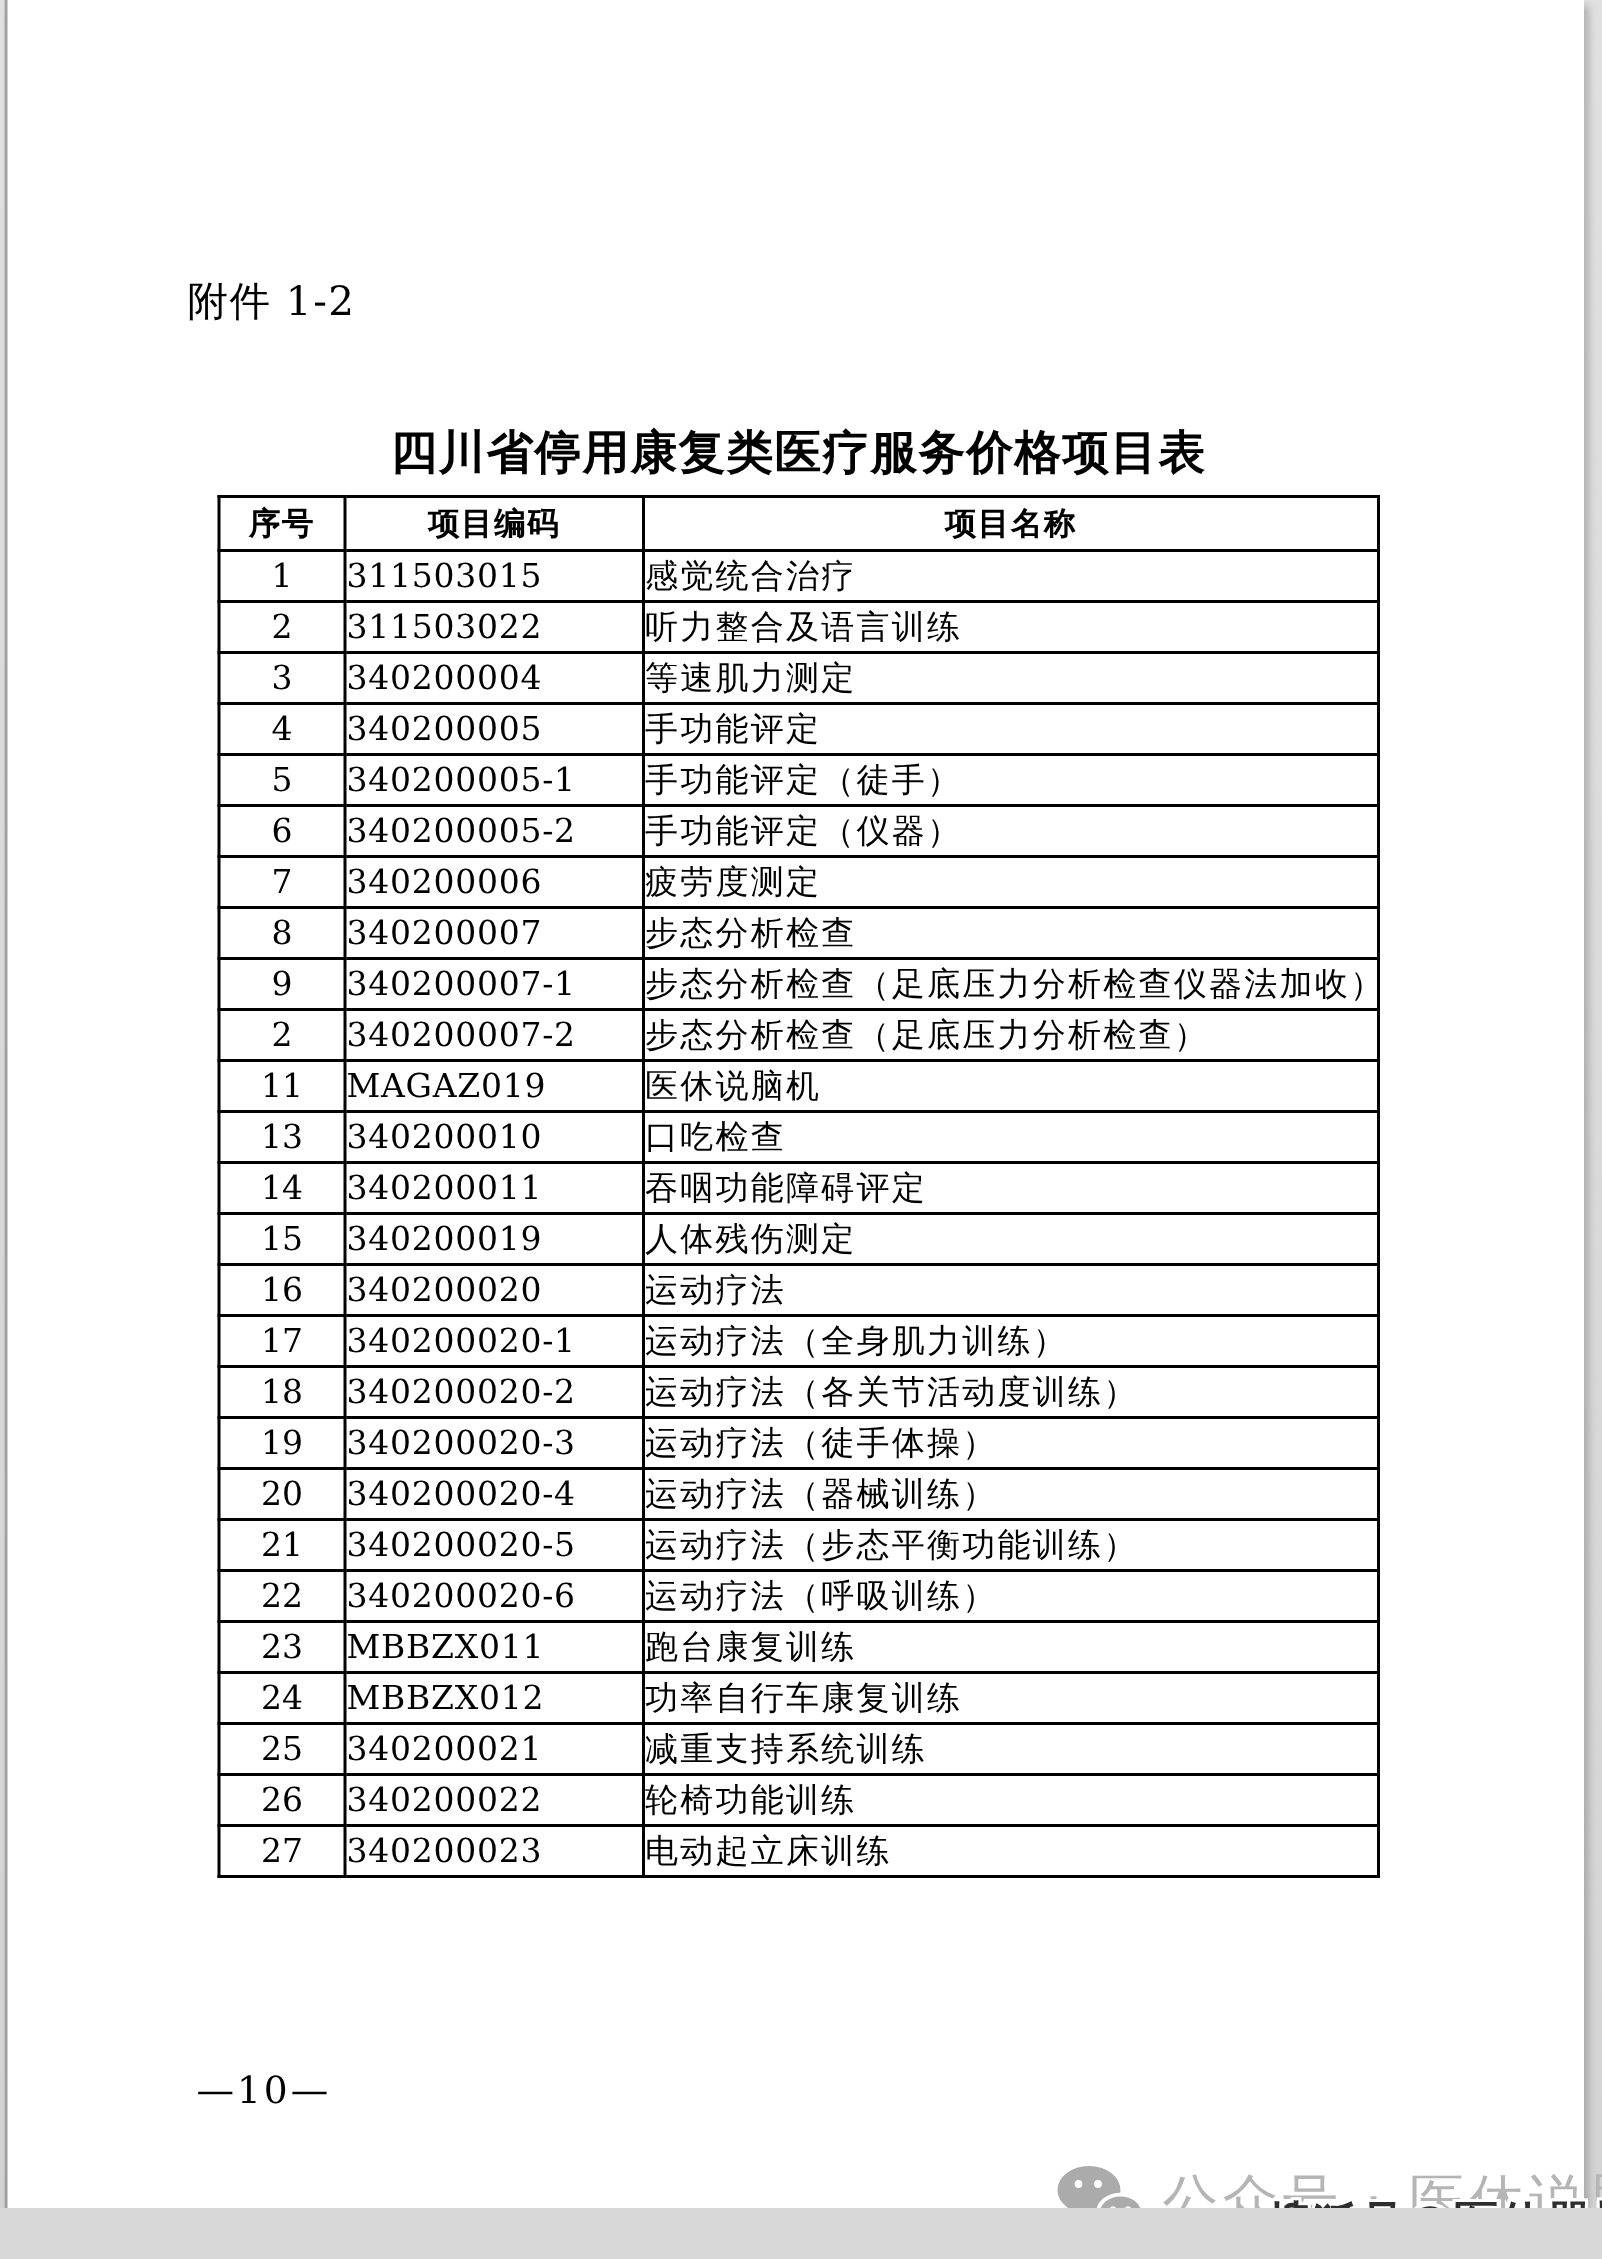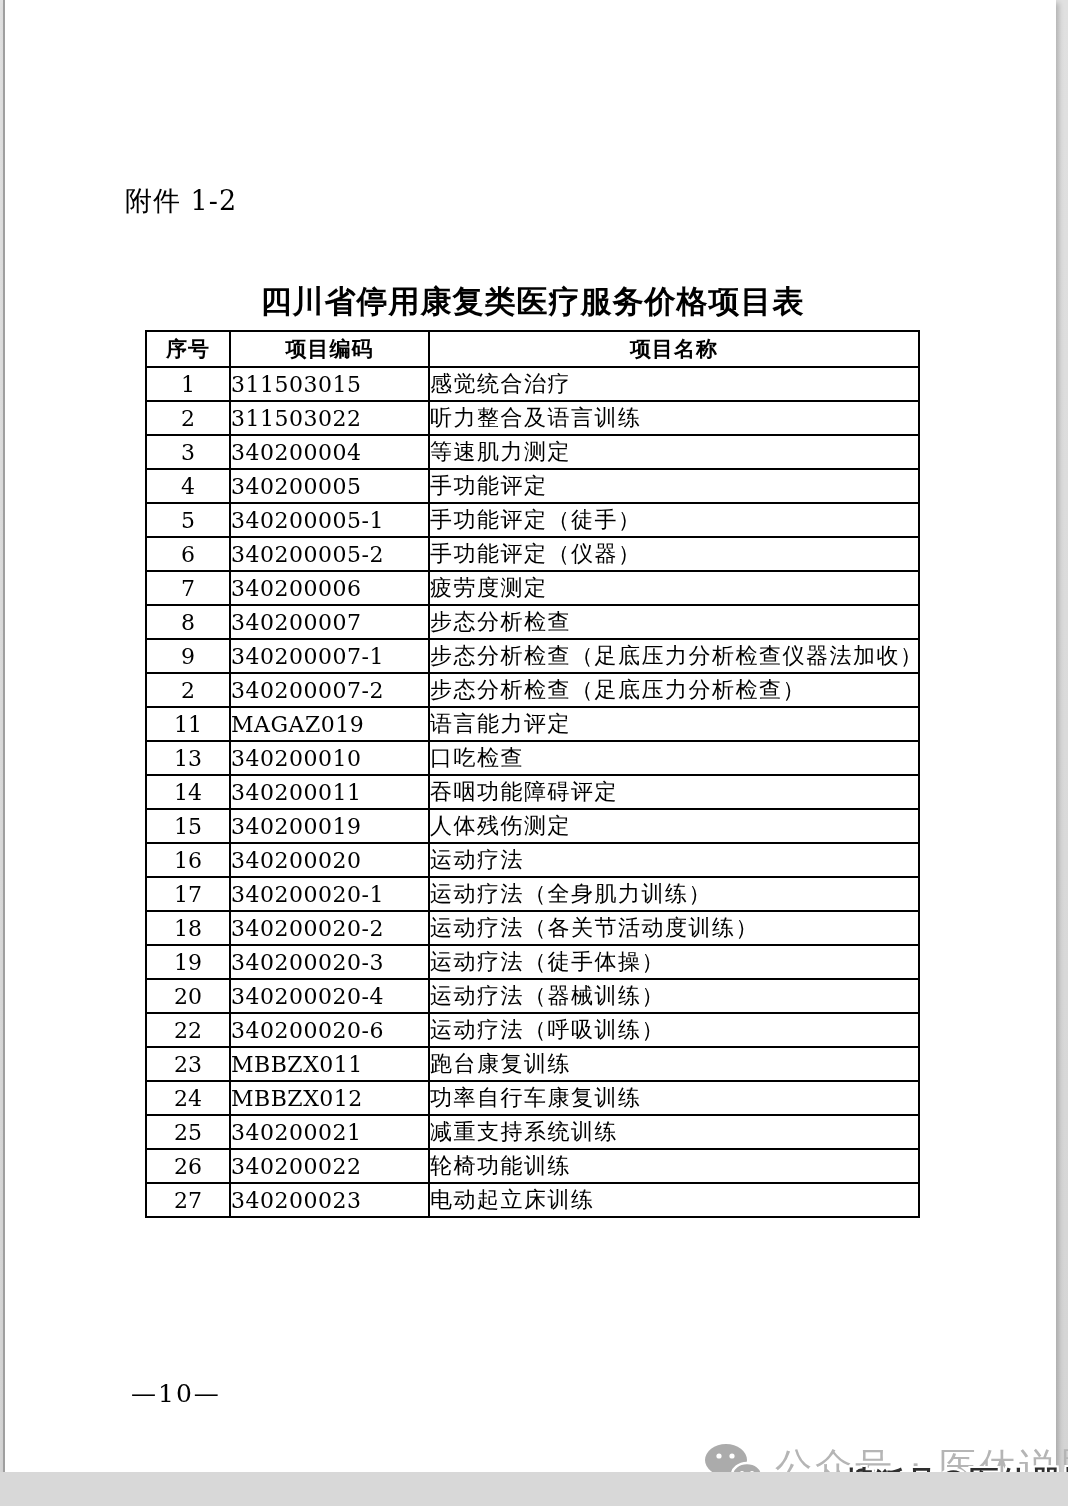--- a/index.html
+++ b/index.html
@@ -174,21 +174,21 @@
             <td class="cell-name">步态分析检查（足底压力分析检查仪器法加收）</td>
           </tr>
           <tr>
             <td class="cell-no">2</td>
             <td class="cell-code">340200007-2</td>
             <td class="cell-name">步态分析检查（足底压力分析检查）</td>
           </tr>
           <tr>
             <td class="cell-no">11</td>
             <td class="cell-code">MAGAZ019</td>
-            <td class="cell-name">语言能力评定</td>
+            <td class="cell-name">医休说脑机</td>
           </tr>
           <tr>
             <td class="cell-no">13</td>
             <td class="cell-code">340200010</td>
             <td class="cell-name">口吃检查</td>
           </tr>
           <tr>
             <td class="cell-no">14</td>
             <td class="cell-code">340200011</td>
             <td class="cell-name">吞咽功能障碍评定</td>
@@ -215,20 +215,25 @@
           </tr>
           <tr>
             <td class="cell-no">19</td>
             <td class="cell-code">340200020-3</td>
             <td class="cell-name">运动疗法（徒手体操）</td>
           </tr>
           <tr>
             <td class="cell-no">20</td>
             <td class="cell-code">340200020-4</td>
             <td class="cell-name">运动疗法（器械训练）</td>
+          </tr>
+          <tr>
+            <td class="cell-no">21</td>
+            <td class="cell-code">340200020-5</td>
+            <td class="cell-name">运动疗法（步态平衡功能训练）</td>
           </tr>
           <tr>
             <td class="cell-no">22</td>
             <td class="cell-code">340200020-6</td>
             <td class="cell-name">运动疗法（呼吸训练）</td>
           </tr>
           <tr>
             <td class="cell-no">23</td>
             <td class="cell-code">MBBZX011</td>
             <td class="cell-name">跑台康复训练</td>

